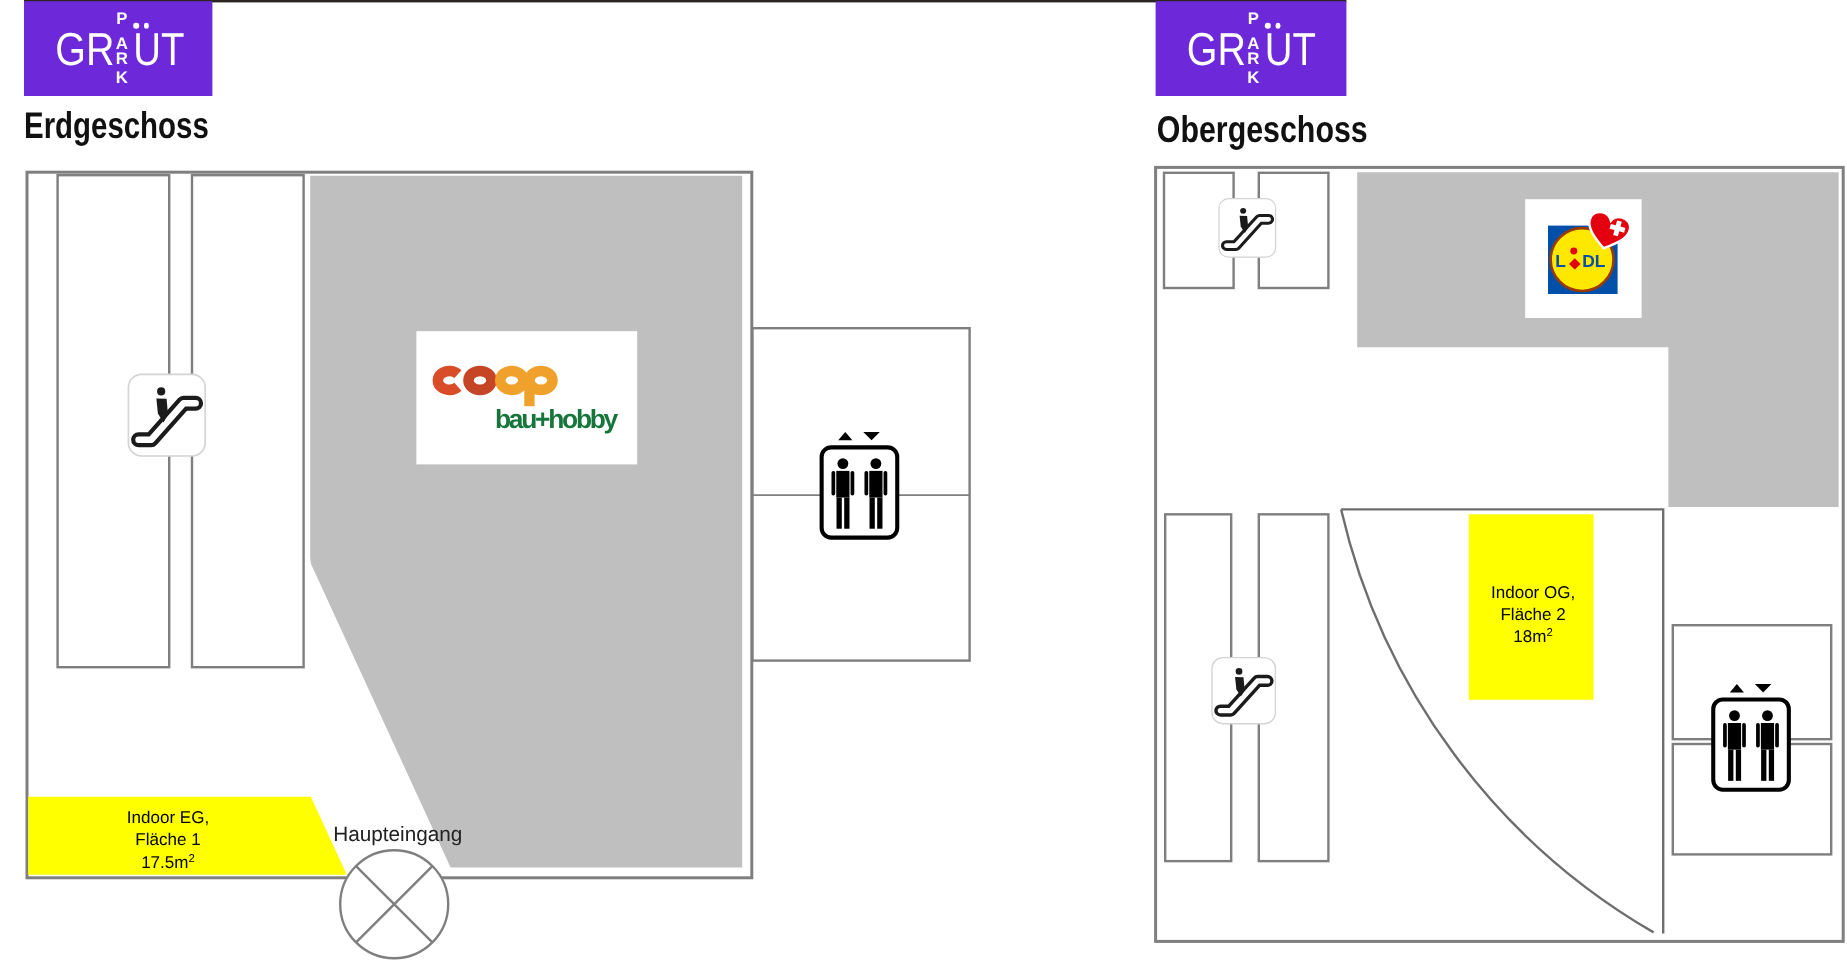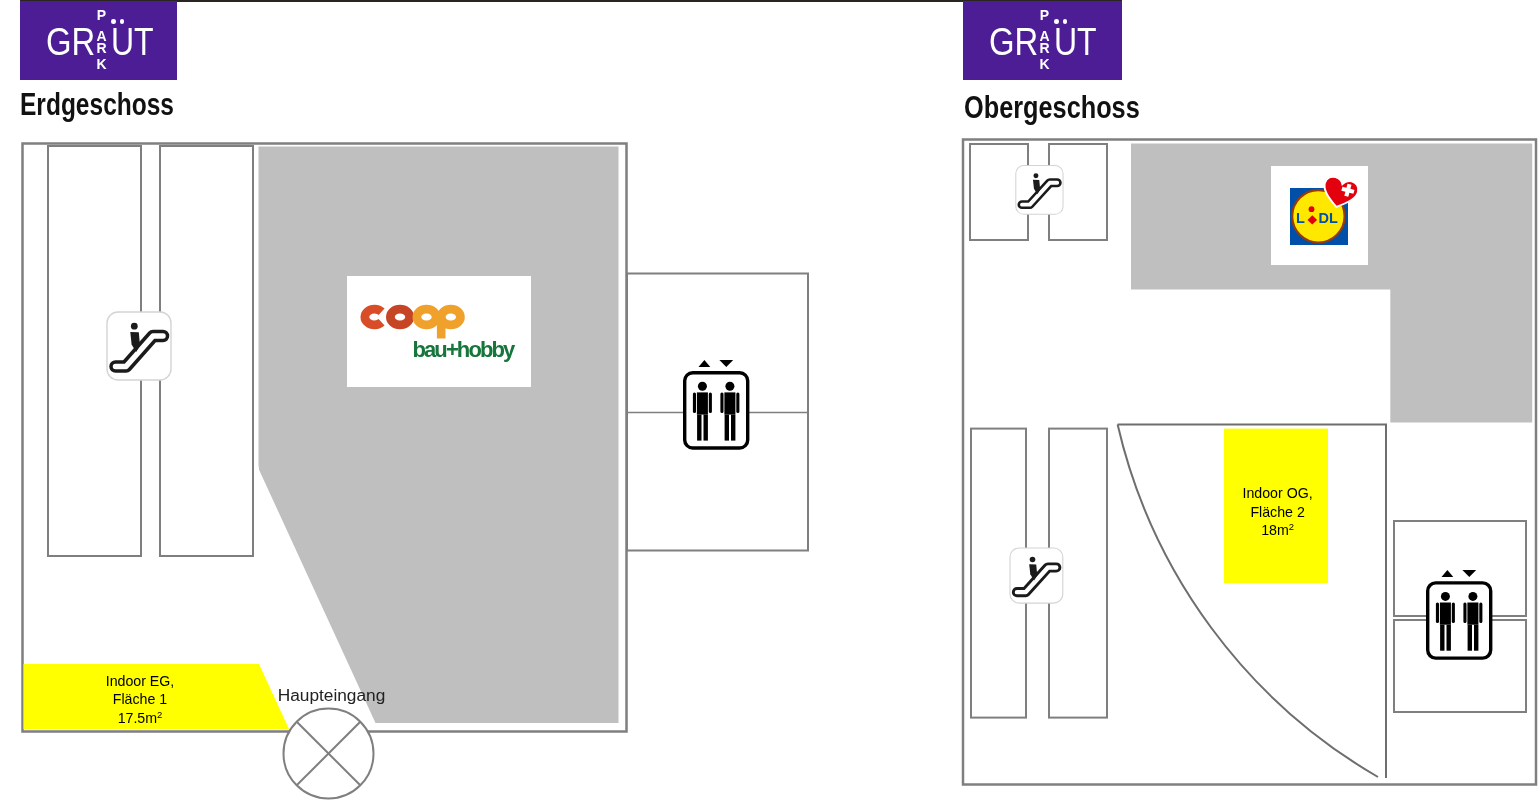--- a/index.html
+++ b/index.html
@@ -1,17 +1,17 @@
 <!DOCTYPE html>
 <html><head>
 <meta charset="utf-8">
 <style>
   html,body{margin:0;padding:0;background:#ffffff;width:1539px;height:802px;overflow:hidden;}
   body{font-family:"Liberation Sans",sans-serif;position:relative;}
-  .logo{position:absolute;width:157px;height:79px;background:#4c1d95;color:#fff;}
+  .logo{position:absolute;width:157px;height:79px;background:#6d28d9;color:#fff;}
   .logo .big{position:absolute;top:19.2px;font-size:38.5px;transform-origin:0 0;white-space:pre;}
   .logo .vp{position:absolute;left:75.5px;width:12px;font-size:14px;font-weight:bold;text-align:center;}
   .title{position:absolute;font-size:31px;font-weight:bold;color:#111;transform-origin:0 0;white-space:pre;}
   .dot{position:absolute;width:4.6px;height:4.6px;border-radius:50%;background:#fff;}
 </style>
 </head>
 <body>
 
 <div style="position:absolute;left:20px;top:0;width:1102px;height:1.8px;background:#2a2521;"></div>
 

